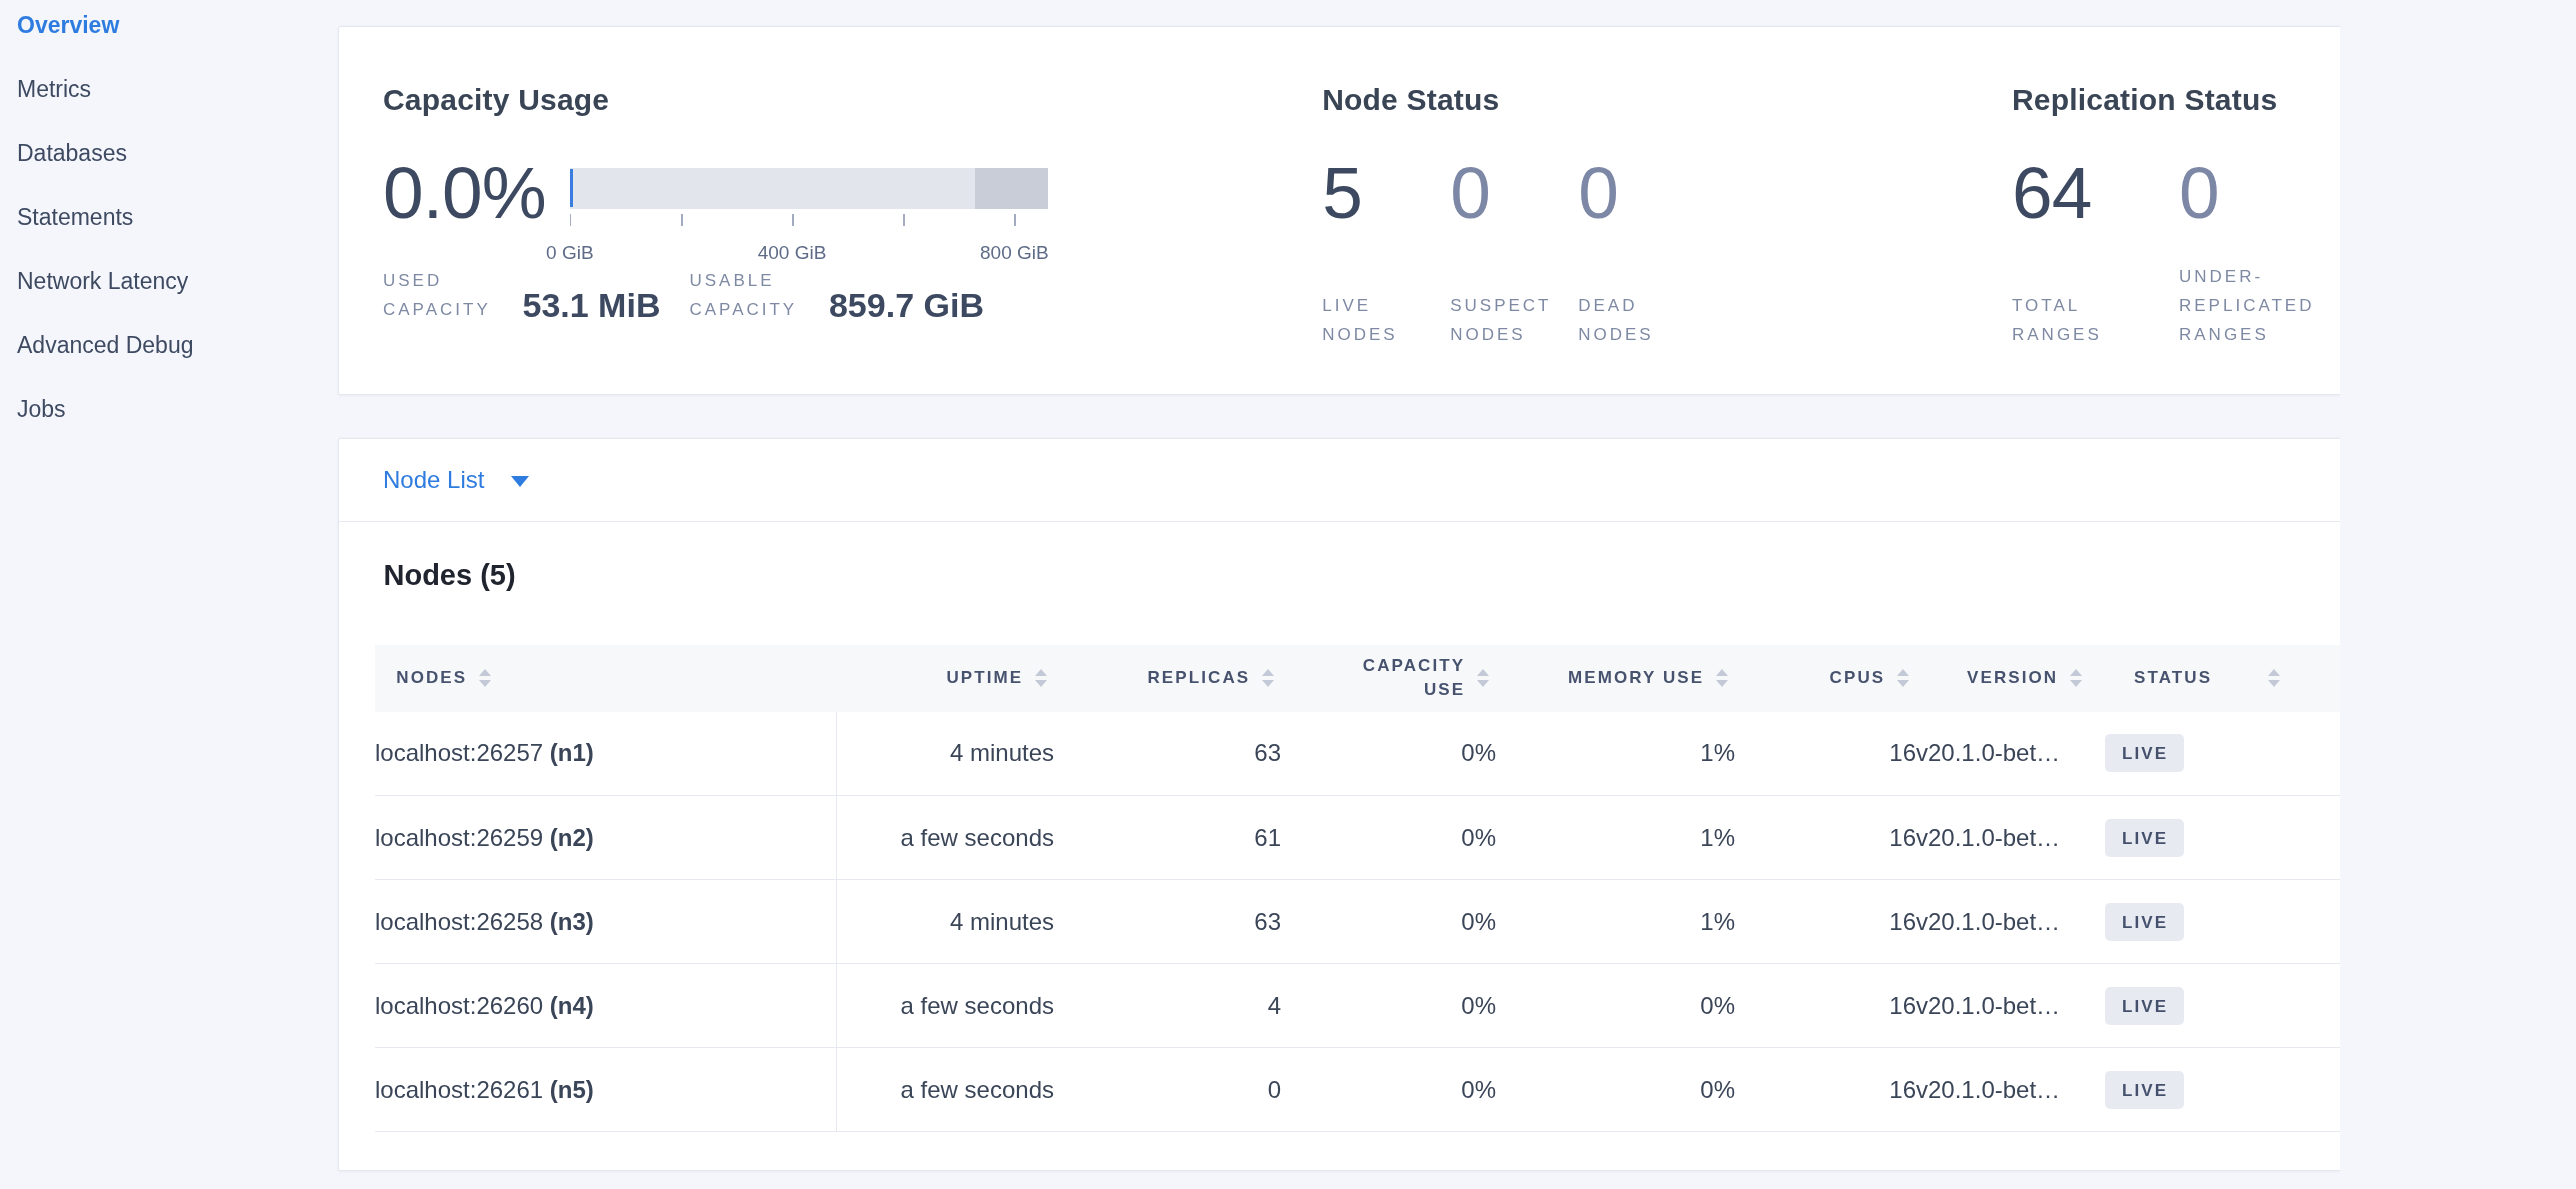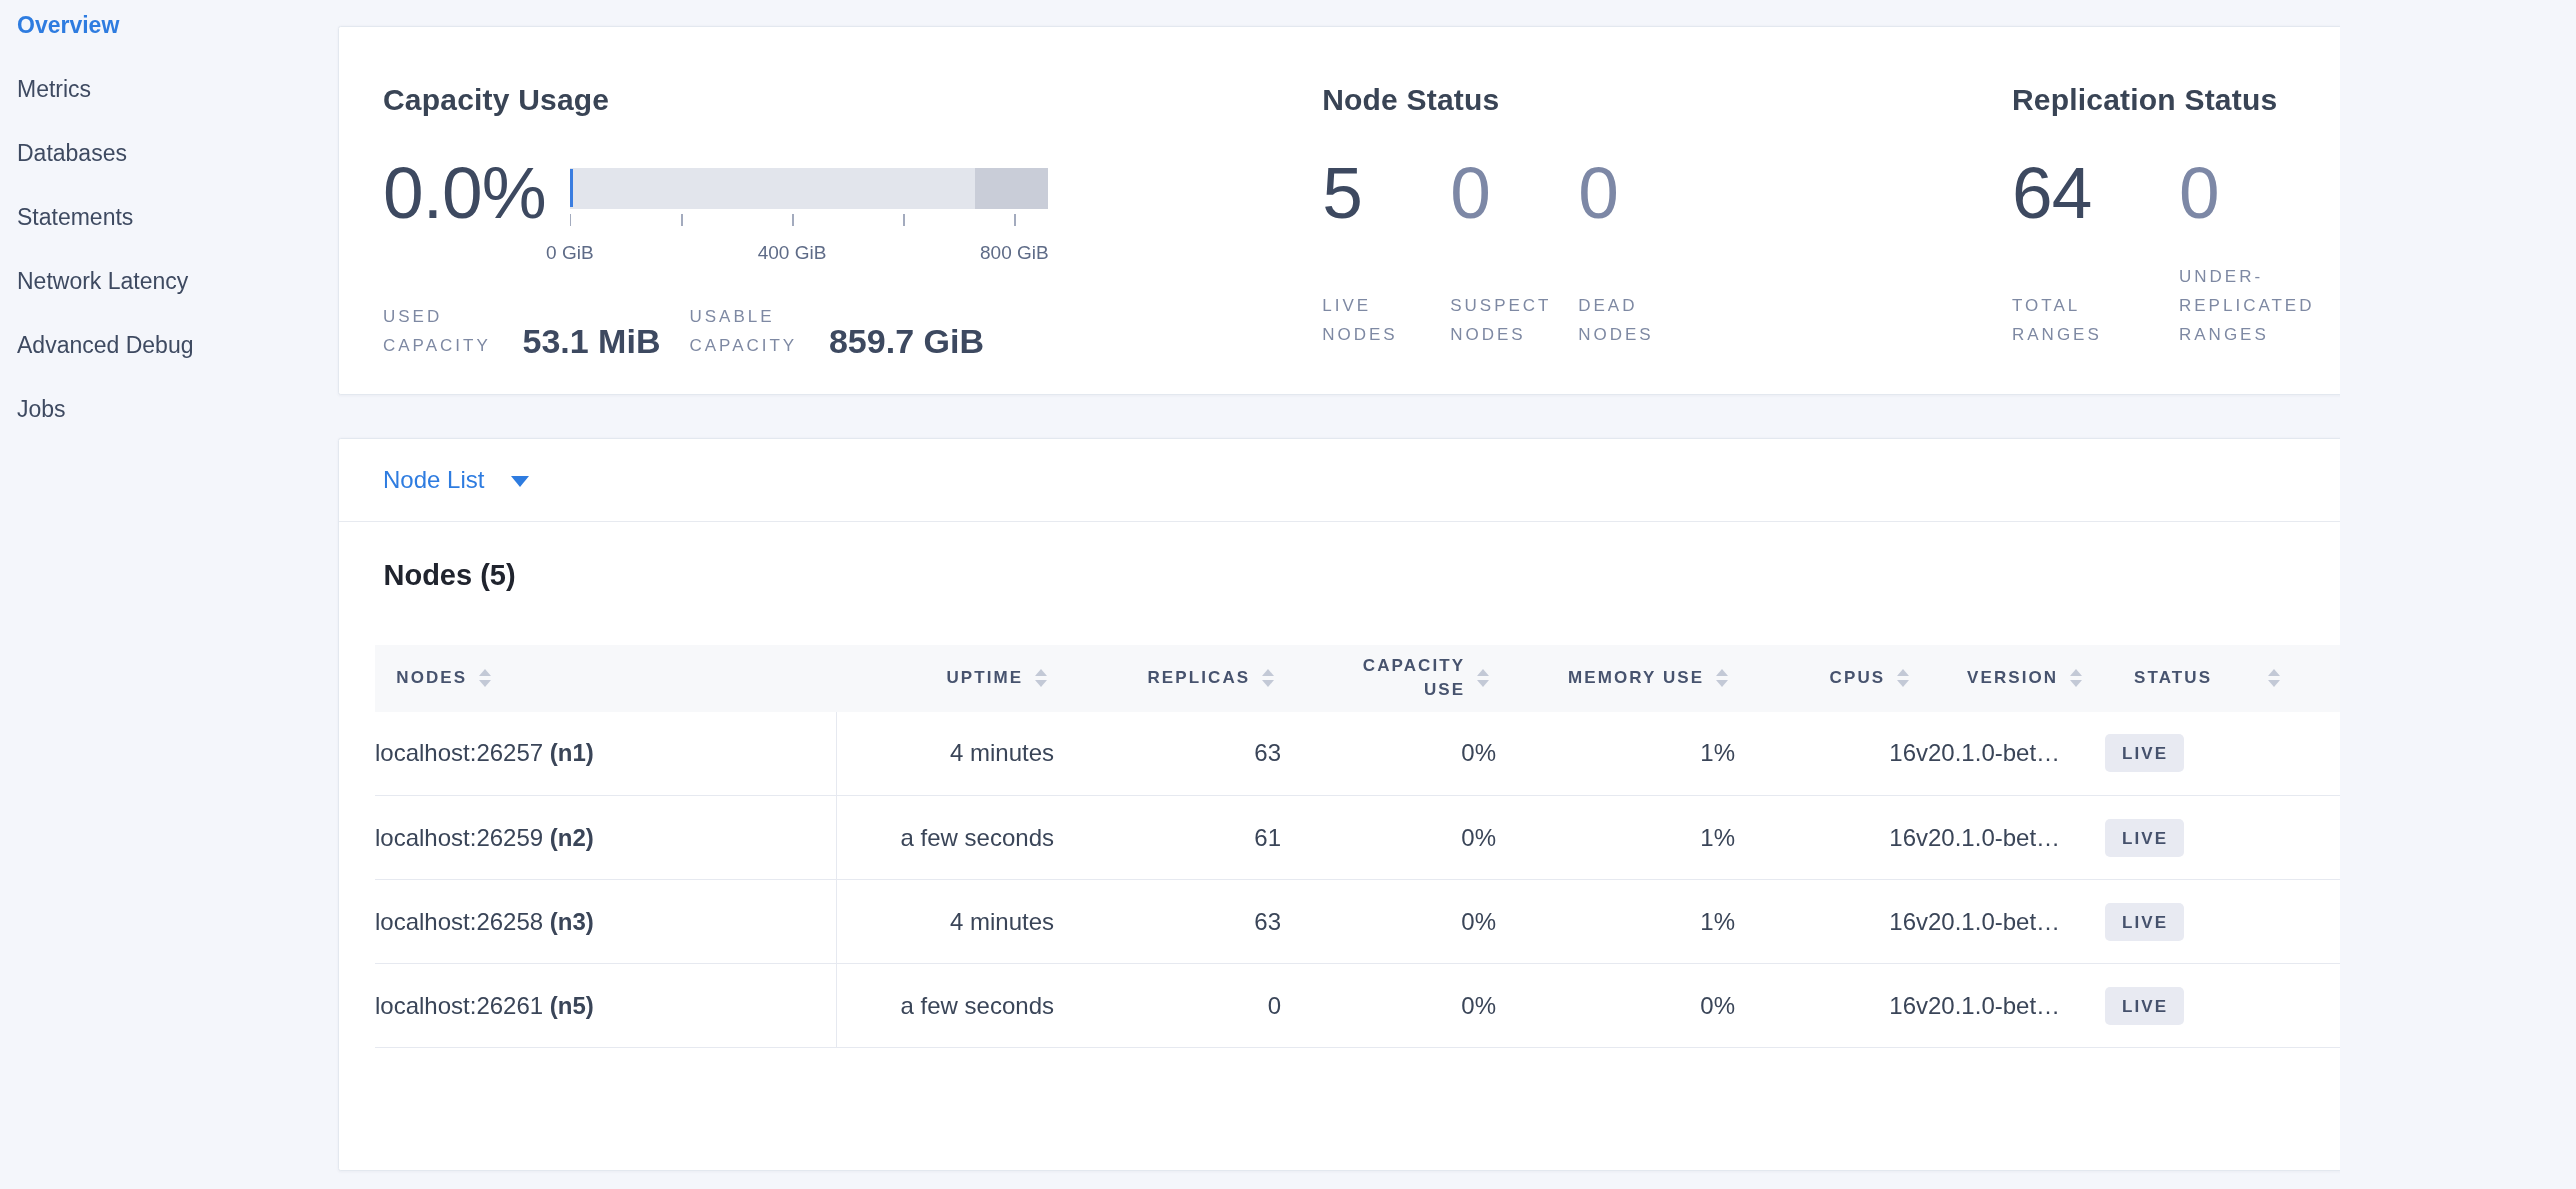--- a/index.html
+++ b/index.html
@@ -72,21 +72,21 @@
   .tick:nth-child(2) { left: 23.25%; }
   .tick:nth-child(3) { left: 46.5%; }
   .tick:nth-child(4) { left: 69.75%; }
   .tick:nth-child(5) { left: 93%; }
   .axis-labels { position: relative; height: 24px; margin-top: 15px; font-size: 19px; color: #5e6b87; }
   .axis-label { position: absolute; top: 0; transform: translateX(-50%); white-space: nowrap; }
   .axis-label:nth-child(1) { left: 0; }
   .axis-label:nth-child(2) { left: 46.5%; }
   .axis-label:nth-child(3) { left: 93%; }
 
-  .cap-stats { display: flex; margin-top: 36px; }
+  .cap-stats { display: flex; }
   .cap-stat { display: flex; align-items: flex-end; }
   .cap-stat + .cap-stat { margin-left: 29px; }
   .caps-label {
     font-size: 17px; letter-spacing: 3px;
     color: #7e89a3; line-height: 29px;
   }
   .cap-stat .caps-label { width: 119px; }
   .cap-value {
     font-size: 34px; font-weight: 700;
     color: #3d4960; line-height: 1;
@@ -408,20 +408,30 @@
               <td class="cell-nodes"><span>localhost:26258</span> <span class="node-id">(n3)</span></td>
               <td class="cell-num">4 minutes</td>
               <td class="cell-num">63</td>
               <td class="cell-num">0%</td>
               <td class="cell-num">1%</td>
               <td class="cell-num">16</td>
               <td class="cell-version">v20.1.0-bet…</td>
               <td class="cell-status"><span class="badge-live">LIVE</span></td>
             </tr>
             <tr>
+              <td class="cell-nodes"><span>localhost:26260</span> <span class="node-id">(n4)</span></td>
+              <td class="cell-num">a few seconds</td>
+              <td class="cell-num">4</td>
+              <td class="cell-num">0%</td>
+              <td class="cell-num">0%</td>
+              <td class="cell-num">16</td>
+              <td class="cell-version">v20.1.0-bet…</td>
+              <td class="cell-status"><span class="badge-live">LIVE</span></td>
+            </tr>
+            <tr>
               <td class="cell-nodes"><span>localhost:26261</span> <span class="node-id">(n5)</span></td>
               <td class="cell-num">a few seconds</td>
               <td class="cell-num">0</td>
               <td class="cell-num">0%</td>
               <td class="cell-num">0%</td>
               <td class="cell-num">16</td>
               <td class="cell-version">v20.1.0-bet…</td>
               <td class="cell-status"><span class="badge-live">LIVE</span></td>
             </tr>
           </tbody>

